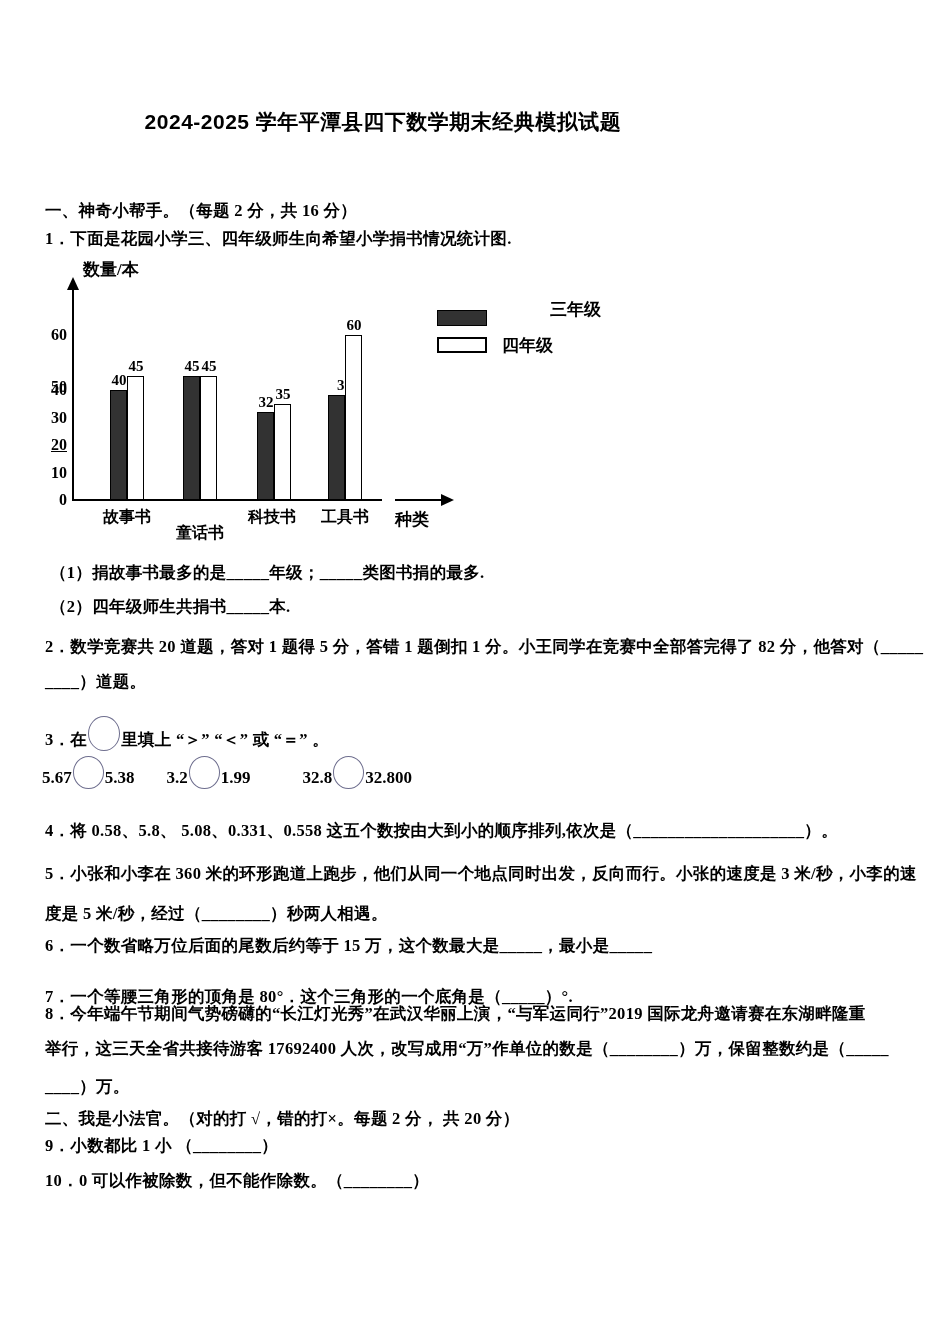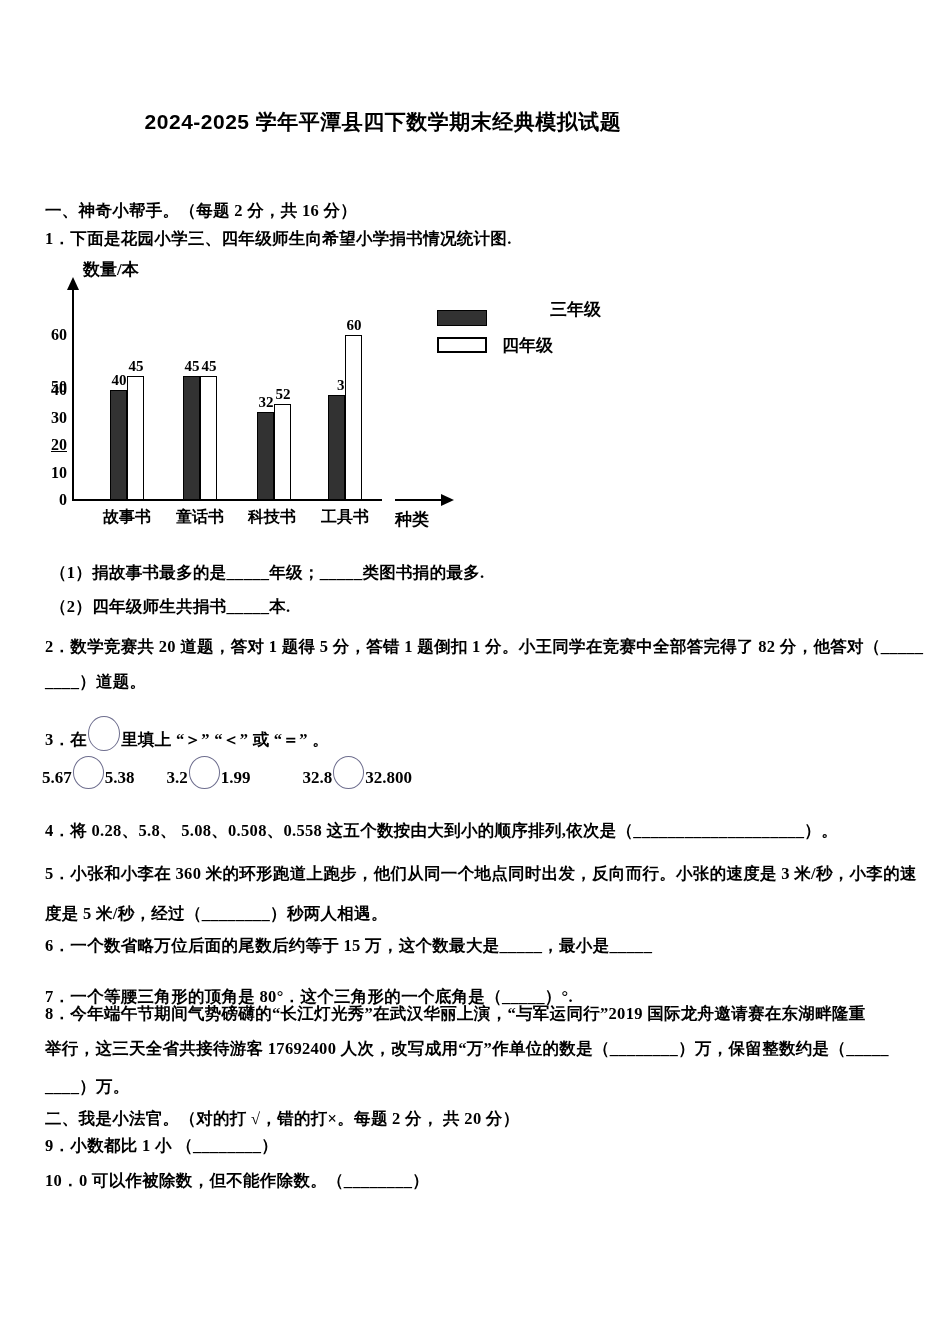--- a/index.html
+++ b/index.html
@@ -118,25 +118,25 @@
     <div class="bar-label" style="left: 132px; top: 100px;">45</div>
     <div class="bar" style="left: 212px; top: 154px; width: 17px; height: 88px; background: rgb(50, 50, 50);"></div>
     <div class="bar-label" style="left: 206px; top: 136px;">32</div>
     <div class="bar" style="left: 283px; top: 137px; width: 17px; height: 105px; background: rgb(50, 50, 50);"></div>
     <div class="bar-label" style="left: 277px; top: 119px; text-align: right;">38</div>
     <div class="bar" style="left: 82px; top: 118px; width: 17px; height: 124px; background: rgb(255, 255, 255);"></div>
     <div class="bar-label" style="left: 76px; top: 100px;">45</div>
     <div class="bar" style="left: 155px; top: 118px; width: 17px; height: 124px; background: rgb(255, 255, 255);"></div>
     <div class="bar-label" style="left: 149px; top: 100px;">45</div>
     <div class="bar" style="left: 229px; top: 146px; width: 17px; height: 96px; background: rgb(255, 255, 255);"></div>
-    <div class="bar-label" style="left: 223px; top: 128px;">52</div>
+    <div class="bar-label" style="left: 223px; top: 128px;">35</div>
     <div class="bar" style="left: 300px; top: 77px; width: 17px; height: 165px; background: rgb(255, 255, 255);"></div>
     <div class="bar-label" style="left: 294px; top: 59px;">60</div>
     <div class="cat-label" style="left: 47px;">故事书</div>
-    <div class="cat-label" style="left: 120px;">童话书</div>
+    <div class="cat-label" style="left: 120px; margin-top: 16px;">童话书</div>
     <div class="cat-label" style="left: 192px;">科技书</div>
     <div class="cat-label" style="left: 265px;">工具书</div>
   </div>
 
 <div class="line subline" style="top:562px">（1）捐故事书最多的是_____年级；_____类图书捐的最多.</div>
 <div class="line subline" style="top:596px">（2）四年级师生共捐书_____本.</div>
 
 <div class="line" style="top:636px">2．数学竞赛共 20 道题，答对 1 题得 5 分，答错 1 题倒扣 1 分。小王同学在竞赛中全部答完得了 82 分，他答对（_____</div>
 <div class="line" style="top:671px">____）道题。</div>
 
@@ -151,21 +151,21 @@
   <span class="cmp-gap1"></span>
   <span class="num">3.2</span>
   <span class="circle"></span>
   <span class="num">1.99</span>
   <span class="cmp-gap2"></span>
   <span class="num">32.8</span>
   <span class="circle"></span>
   <span class="num">32.800</span>
 </div>
 
-<div class="line" style="top:820px">4．将 0.28、5.8、 5.08、0.508、0.558 这五个数按由大到小的顺序排列,依次是（____________________）。</div>
+<div class="line" style="top:820px">4．将 0.58、5.8、 5.08、0.331、0.558 这五个数按由大到小的顺序排列,依次是（____________________）。</div>
 
 <div class="line" style="top:863px">5．小张和小李在 360 米的环形跑道上跑步，他们从同一个地点同时出发，反向而行。小张的速度是 3 米/秒，小李的速</div>
 <div class="line" style="top:903px">度是 5 米/秒，经过（________）秒两人相遇。</div>
 
 <div class="line" style="top:935px">6．一个数省略万位后面的尾数后约等于 15 万，这个数最大是_____，最小是_____</div>
 <div class="line" style="top:986px">7．一个等腰三角形的顶角是 80°．这个三角形的一个底角是（_____）°.</div>
 
 <div class="line" style="top:1003px">8．今年端午节期间气势磅礴的“长江灯光秀”在武汉华丽上演，“与军运同行”2019 国际龙舟邀请赛在东湖畔隆重</div>
 <div class="line" style="top:1038px">举行，这三天全省共接待游客 17692400 人次，改写成用“万”作单位的数是（________）万，保留整数约是（_____</div>
 <div class="line" style="top:1076px">____）万。</div>

